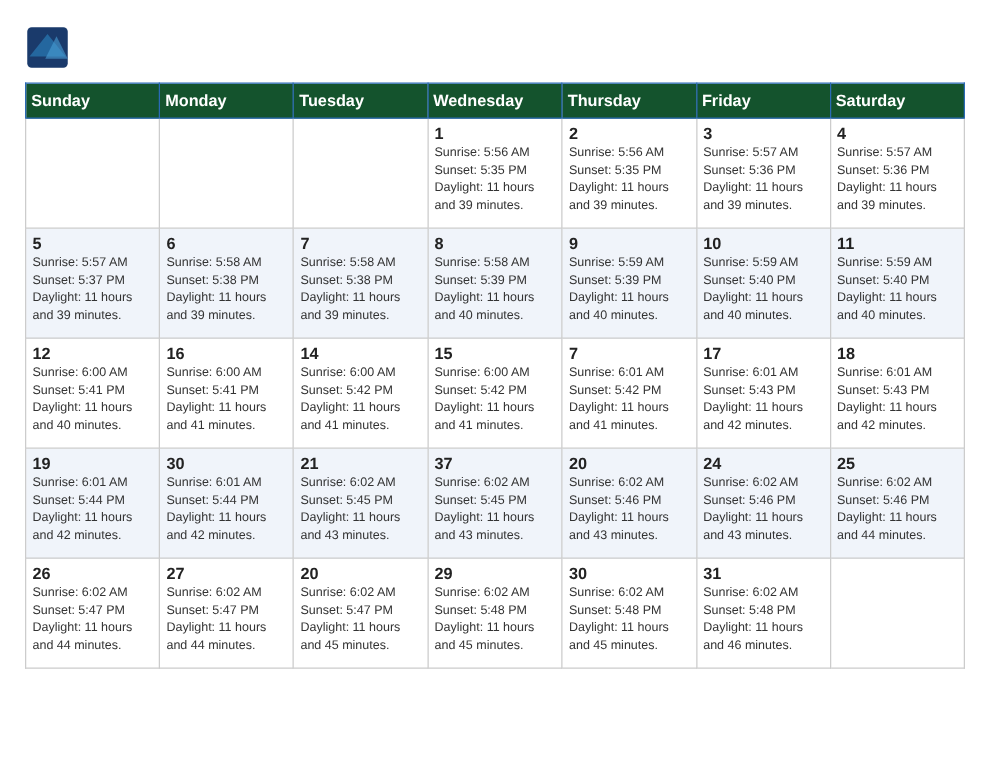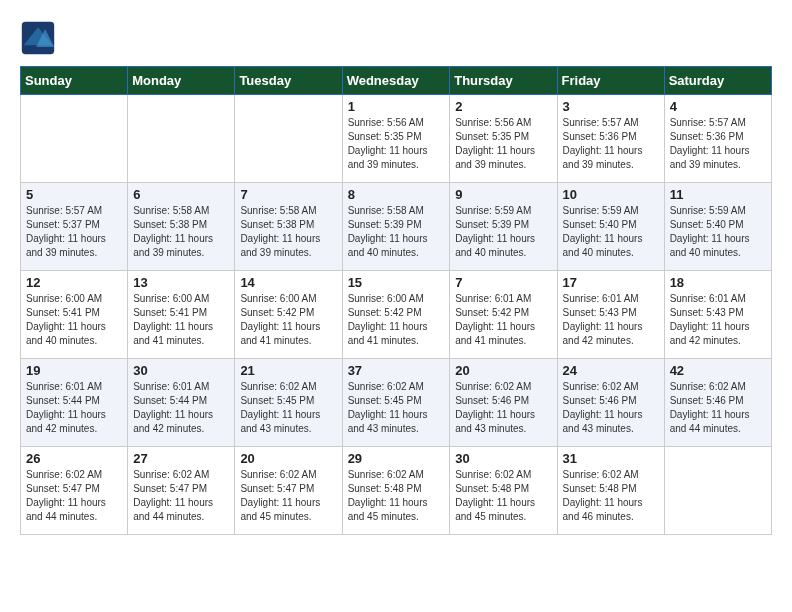--- a/index.html
+++ b/index.html
@@ -205,21 +205,21 @@
       </tr>
       <tr>
         <td>
           <div class="day-num">12</div>
           <div class="day-info" style="white-space: pre-line;">Sunrise: 6:00 AM
 Sunset: 5:41 PM
 Daylight: 11 hours
 and 40 minutes.</div>
         </td>
         <td>
-          <div class="day-num">13</div>
+          <div class="day-num">16</div>
           <div class="day-info" style="white-space: pre-line;">Sunrise: 6:00 AM
 Sunset: 5:41 PM
 Daylight: 11 hours
 and 41 minutes.</div>
         </td>
         <td>
           <div class="day-num">14</div>
           <div class="day-info" style="white-space: pre-line;">Sunrise: 6:00 AM
 Sunset: 5:42 PM
 Daylight: 11 hours
@@ -291,21 +291,21 @@
 and 43 minutes.</div>
         </td>
         <td>
           <div class="day-num">24</div>
           <div class="day-info" style="white-space: pre-line;">Sunrise: 6:02 AM
 Sunset: 5:46 PM
 Daylight: 11 hours
 and 43 minutes.</div>
         </td>
         <td>
-          <div class="day-num">42</div>
+          <div class="day-num">25</div>
           <div class="day-info" style="white-space: pre-line;">Sunrise: 6:02 AM
 Sunset: 5:46 PM
 Daylight: 11 hours
 and 44 minutes.</div>
         </td>
       </tr>
       <tr>
         <td>
           <div class="day-num">26</div>
           <div class="day-info" style="white-space: pre-line;">Sunrise: 6:02 AM

